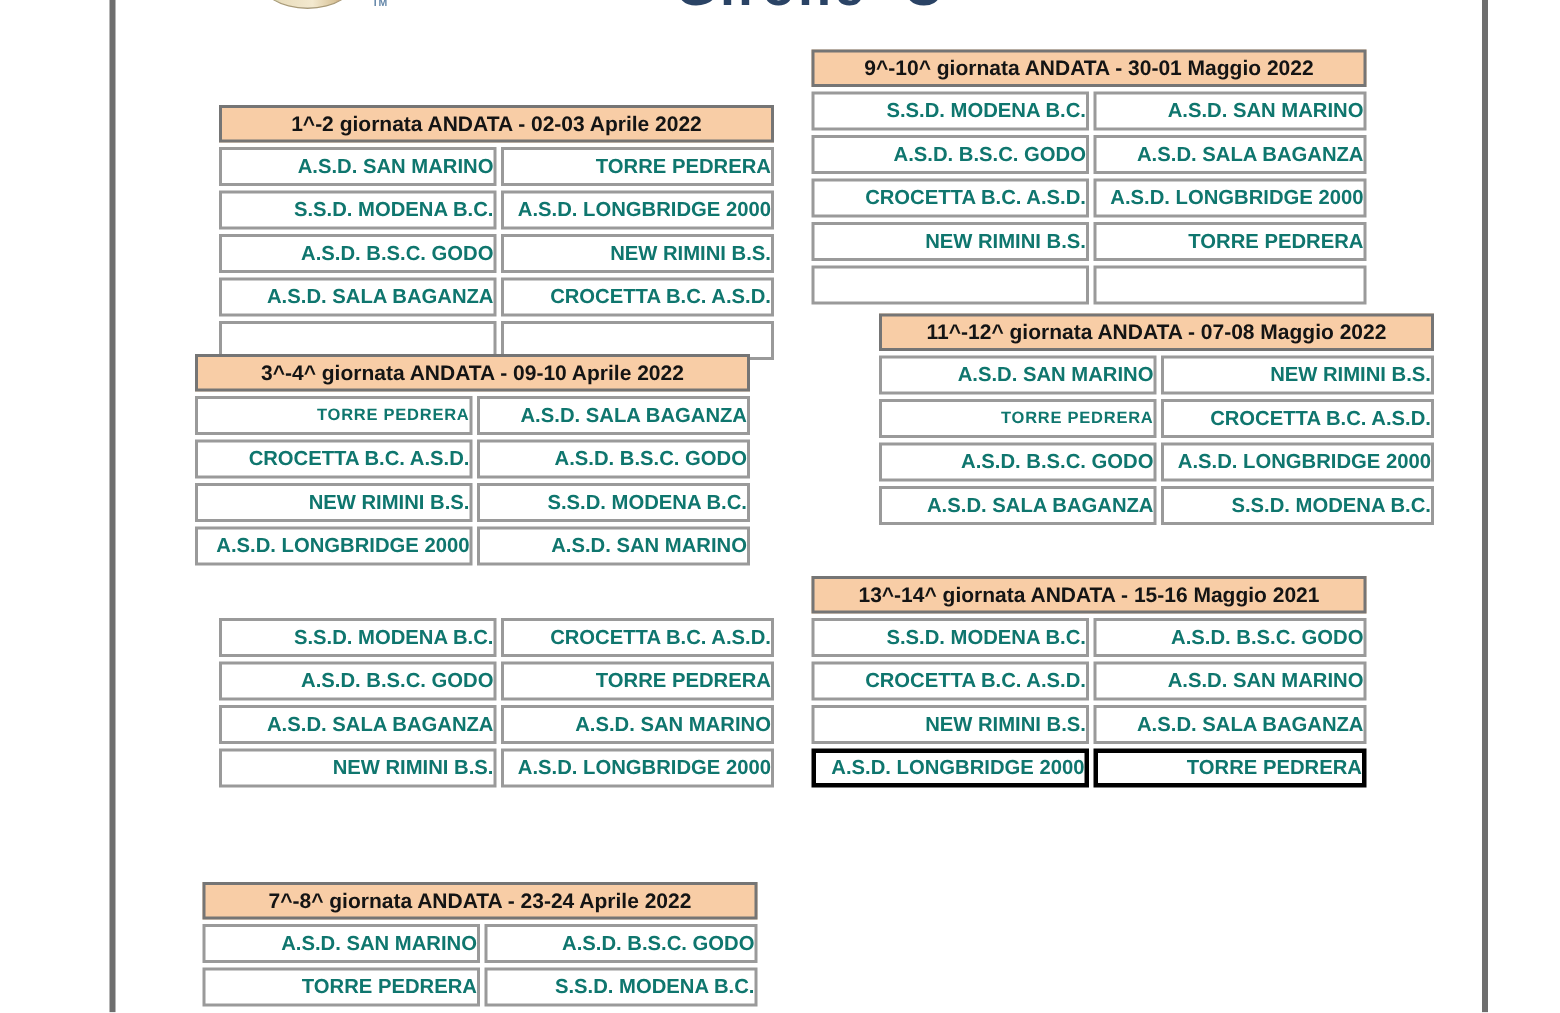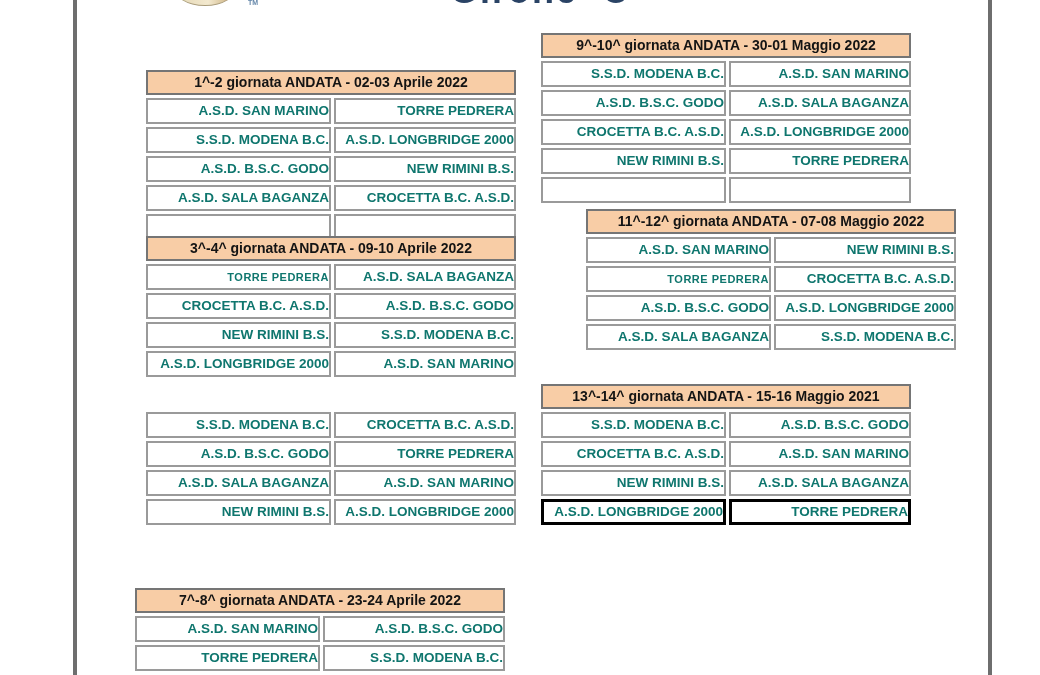--- a/index.html
+++ b/index.html
@@ -71,21 +71,21 @@
     font-weight: bold;
     color: #6688aa;
   }
 
   
   .fixture-table {
     position: absolute;
     width: 370px;
   }
   .pos-1 { left: 146px; top: 33px; margin-top: 37px;  }
-  .pos-2 { left: 146px; top: 236px; }
+  .pos-2 { left: 130px; top: 236px; }
   .pos-3 { left: 146px; top: 412px; }
   .pos-4 { left: 135px; top: 588px; }
   .pos-5 { left: 541px; top: 33px;  }
   .pos-6 { left: 541px; top: 209px; padding-left: 45px; }
   .pos-7 { left: 541px; top: 384px; }
 
   .table-header {
     box-sizing: border-box;
     height: 25px;
     border: 2px solid #757575;

